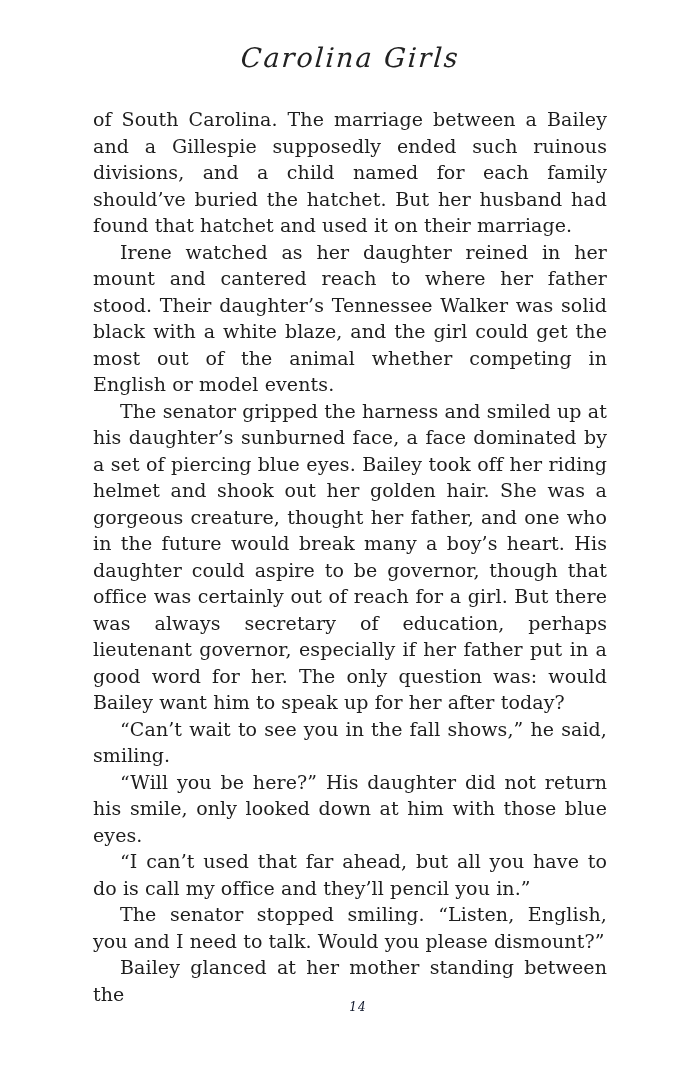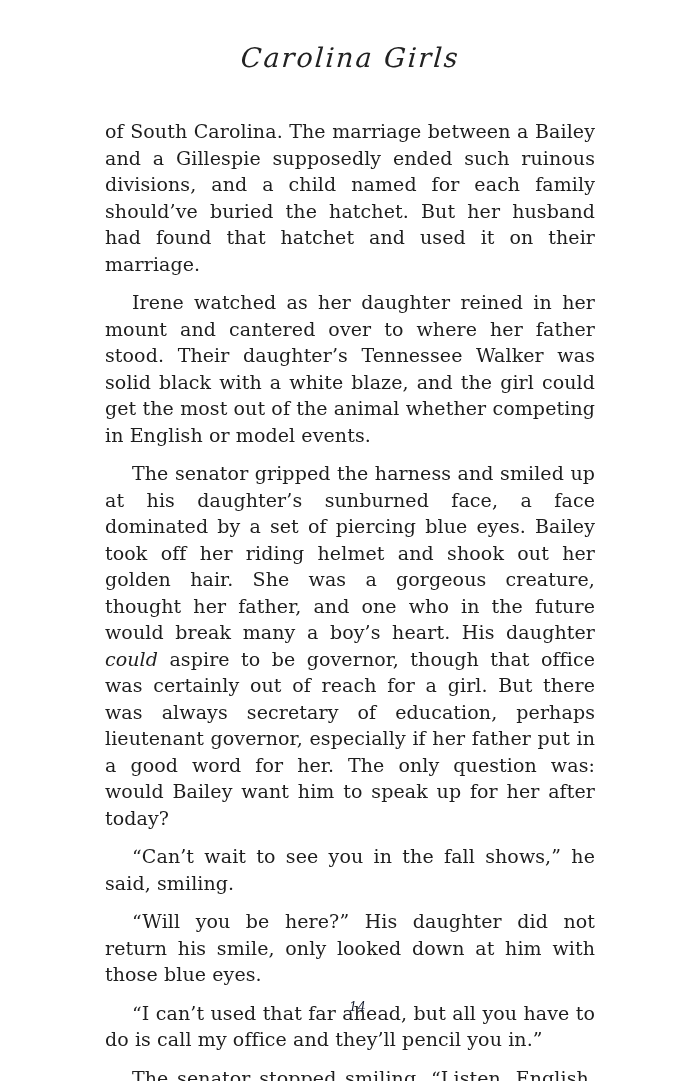--- a/index.html
+++ b/index.html
@@ -35,28 +35,27 @@
     position: absolute;
     top: 106px;
     left: 93px;
     width: 514px;
     font-size: 19px;
     line-height: 26.5px;
     text-align: justify;
     letter-spacing: 0.1px;
   }
   .body-text p {
-    margin: 12px;
+    margin: 0;
     padding: 0;
   }
   .body-text p.indent {
     text-indent: 27px;
   }
   .body-text .italic {
-    font-style: italic;
   }
   .folio {
     position: absolute;
     top: 1000px;
     left: 8px;
     width: 100%;
     text-align: center;
     font-size: 12px;
     font-style: italic;
     letter-spacing: 1px;
@@ -67,21 +66,21 @@
 <body>
 
 <div class="page">
 
   <header class="running-head">
     <span>Carolina Girls</span>
   </header>
 
   <main class="body-text" id="body-text">
       <p><span>of South Carolina. The marriage between a Bailey and a Gillespie supposedly ended such ruinous divisions, and a child named for each family should’ve buried the hatchet. But her husband had found that hatchet and used it on their marriage.</span></p>
-      <p class="indent"><span>Irene watched as her daughter reined in her mount and cantered over to where her father stood. Their daughter’s Tennessee Walker was solid black with a white blaze, and the girl could get the most out of the animal whether competing in English or model events.</span></p>
+      <p class="indent"><span>Irene watched as her daughter reined in her mount and cantered reach to where her father stood. Their daughter’s Tennessee Walker was solid black with a white blaze, and the girl could get the most out of the animal whether competing in English or model events.</span></p>
       <p class="indent"><span>The senator gripped the harness and smiled up at his daughter’s sunburned face, a face dominated by a set of piercing blue eyes. Bailey took off her riding helmet and shook out her golden hair. She was a gorgeous creature, thought her father, and one who in the future would break many a boy’s heart. His daughter </span><span class="italic">could</span><span> aspire to be governor, though that office was certainly out of reach for a girl. But there was always secretary of education, perhaps lieutenant governor, especially if her father put in a good word for her. The only question was: would Bailey want him to speak up for her after today?</span></p>
       <p class="indent"><span>“Can’t wait to see you in the fall shows,” he said, smiling.</span></p>
       <p class="indent"><span>“Will you be here?” His daughter did not return his smile, only looked down at him with those blue eyes.</span></p>
       <p class="indent"><span>“I can’t used that far ahead, but all you have to do is call my office and they’ll pencil you in.”</span></p>
       <p class="indent"><span>The senator stopped smiling. “Listen, English, you and I need to talk. Would you please dismount?”</span></p>
       <p class="indent"><span>Bailey glanced at her mother standing between the</span></p>
     </main>
 
   <footer class="folio">
     <span>14</span>

